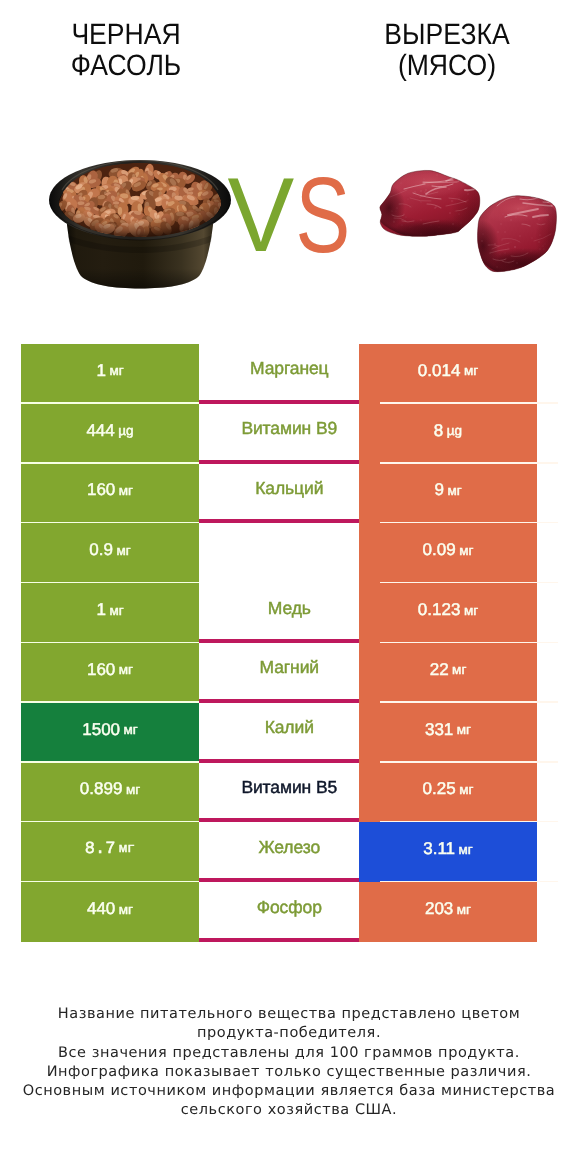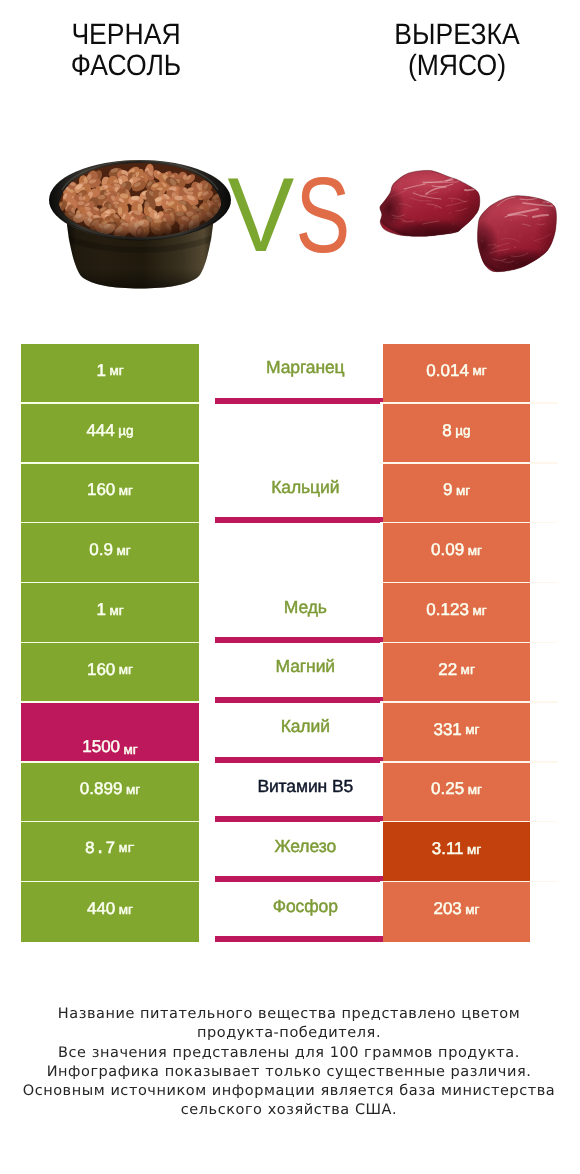--- a/index.html
+++ b/index.html
@@ -4,41 +4,41 @@
 <style>
   html,body{margin:0;padding:0;background:#ffffff;}
   body{width:580px;height:1174px;font-family:"Liberation Sans",sans-serif;overflow:hidden;
         -webkit-font-smoothing:antialiased;text-rendering:geometricPrecision;}
   .page{position:relative;width:580px;height:1174px;background:#ffffff;padding-left:16px;}
 
   
   .hdr-col{position:absolute;top:19px;text-align:center;font-size:29.5px;line-height:31px;
            color:#0d0d0d;font-weight:400;}
   .hdr-left{left:6px;width:240px;}
-  .hdr-right{left:337px;width:240px;}
+  .hdr-right{left:327px;width:240px;}
   .hdr-col div{white-space:nowrap;transform:scaleX(0.90);}
 
   
   .hero{position:absolute;left:0;top:0;width:580px;height:330px;}
   .bowl{position:absolute;left:49px;top:157px;width:182px;height:132px;}
   .steak{position:absolute;left:373px;top:168px;width:187px;height:112px;}
   .vs{position:absolute;left:226px;top:172px;width:130px;height:100px;overflow:visible;}
   .vs-v{font-family:"Liberation Sans",sans-serif;font-size:100px;fill:#7ba62f;}
   .vs-s{font-family:"Liberation Sans",sans-serif;font-size:100px;fill:#e06c48;}
 
   
   .table{position:absolute;left:21px;top:344px;width:537px;}
   .row{position:relative;height:59.8px;}
   .cell{position:absolute;top:0;height:100%;display:flex;align-items:center;
         justify-content:center;font-weight:normal;box-sizing:border-box;
         padding-bottom:6px;}
   .c-left{left:0;width:178px;color:#fbfff0;font-size:17px;-webkit-text-stroke:0.5px #fbfff0;}
   .c-mid{left:178px;width:180.5px;background:#ffffff;font-size:17.5px;font-weight:normal;letter-spacing:-0.1px;-webkit-text-stroke:0.45px currentColor;}
-  .c-right{left:362px;width:147px;color:#fbfff0;font-size:17px;-webkit-text-stroke:0.5px #fbfff0;}
-  .row .c-mid{border-bottom:6px solid #be185d;margin-left:16px;}
+  .c-right{left:338px;width:178px;color:#fbfff0;font-size:17px;-webkit-text-stroke:0.5px #fbfff0;}
+  .row .c-mid{border-bottom:4px solid #be185d;}
   .sep-l{position:absolute;left:0;width:178px;height:1.4px;bottom:0;background:#f7ffe4;}
   .sep-r{position:absolute;left:358.5px;width:178.5px;height:1.4px;bottom:0;background:#fff6ec;}
   .row:last-child .sep-l,.row:last-child .sep-r{display:none;}
   .unit{font-size:13.5px;margin-left:3.5px;}
 
   
   .foot{position:absolute;left:5px;top:1005px;width:568px;text-align:center;
         font-family:"DejaVu Sans",sans-serif;
         font-size:14.5px;letter-spacing:0.55px;line-height:19.3px;color:#252525;}
   .foot div{white-space:nowrap;}
@@ -970,20 +970,21 @@
           <span class="unit">мг</span>
         </div>
         <div class="sep-l"></div>
         <div class="sep-r"></div>
       </div>
       <div class="row">
         <div class="cell c-left" style="background: rgb(130, 167, 47);">
           <span class="num">444</span>
           <span class="unit">µg</span>
         </div>
+        <div class="cell c-mid" style="color: rgb(125, 155, 54);">Витамин B9</div>
         <div class="cell c-right" style="background: rgb(224, 108, 72);">
           <span class="num">8</span>
           <span class="unit">µg</span>
         </div>
         <div class="sep-l"></div>
         <div class="sep-r"></div>
       </div>
       <div class="row">
         <div class="cell c-left" style="background: rgb(130, 167, 47);">
           <span class="num">160</span>
@@ -1029,21 +1030,21 @@
         </div>
         <div class="cell c-mid" style="color: rgb(125, 155, 54);">Магний</div>
         <div class="cell c-right" style="background: rgb(224, 108, 72);">
           <span class="num">22</span>
           <span class="unit">мг</span>
         </div>
         <div class="sep-l"></div>
         <div class="sep-r"></div>
       </div>
       <div class="row">
-        <div class="cell c-left" style="background: #be185d; align-items: flex-end;">
+        <div class="cell c-left" style="background: #15803d;">
           <span class="num">1500</span>
           <span class="unit">мг</span>
         </div>
         <div class="cell c-mid" style="color: rgb(125, 155, 54);">Калий</div>
         <div class="cell c-right" style="background: rgb(224, 108, 72);">
           <span class="num">331</span>
           <span class="unit">мг</span>
         </div>
         <div class="sep-l"></div>
         <div class="sep-r"></div>
@@ -1060,21 +1061,21 @@
         </div>
         <div class="sep-l"></div>
         <div class="sep-r"></div>
       </div>
       <div class="row">
         <div class="cell c-left" style="background: rgb(130, 167, 47); font-family: Liberation Mono, monospace;">
           <span class="num">8.7</span>
           <span class="unit">мг</span>
         </div>
         <div class="cell c-mid" style="color: rgb(125, 155, 54);">Железо</div>
-        <div class="cell c-right" style="background: #c2410c;">
+        <div class="cell c-right" style="background: #1d4ed8;">
           <span class="num">3.11</span>
           <span class="unit">мг</span>
         </div>
         <div class="sep-l"></div>
         <div class="sep-r"></div>
       </div>
       <div class="row">
         <div class="cell c-left" style="background: rgb(130, 167, 47);">
           <span class="num">440</span>
           <span class="unit">мг</span>

